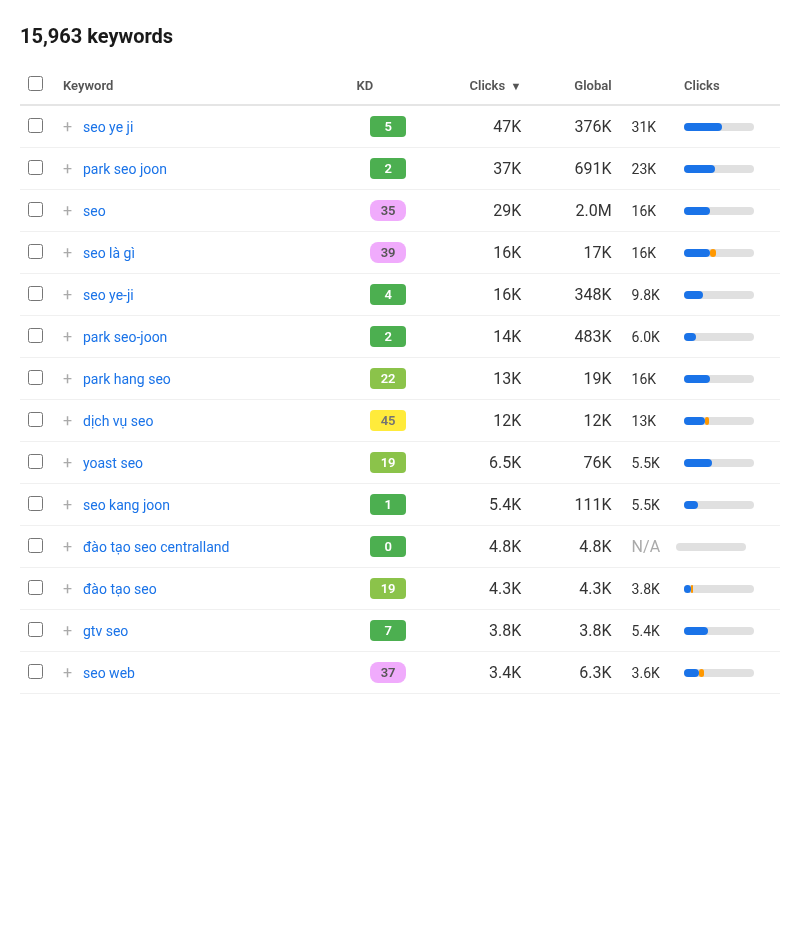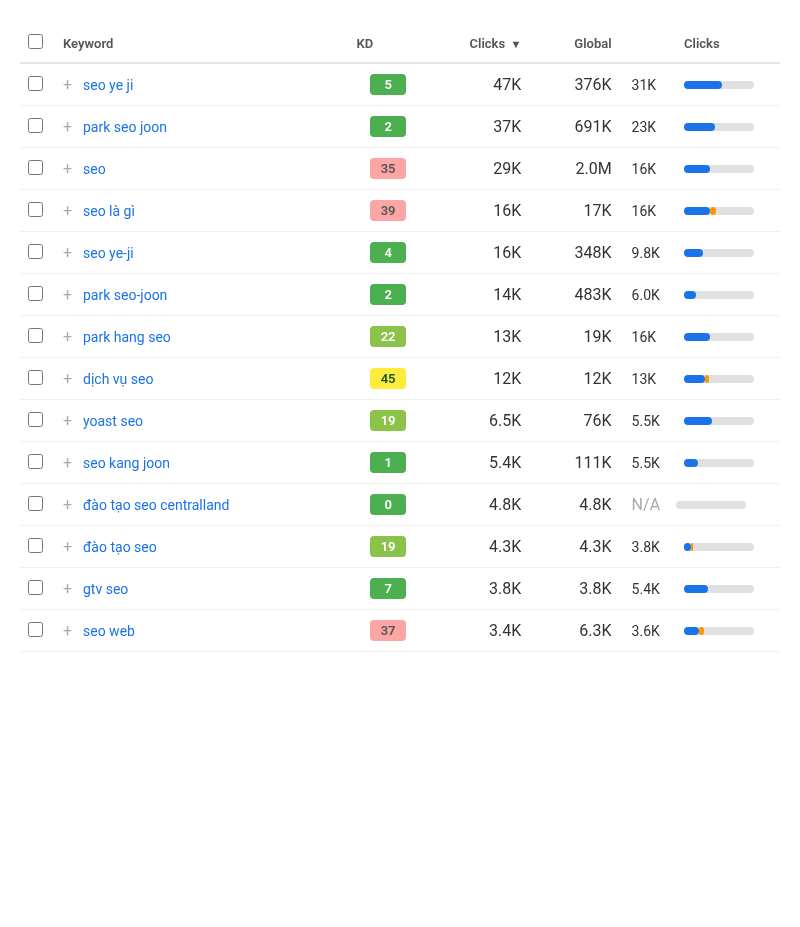--- a/index.html
+++ b/index.html
@@ -69,22 +69,22 @@
       min-width: 36px;
       text-align: center;
       padding: 3px 6px;
       border-radius: 4px;
       font-weight: 600;
       font-size: 13px;
       color: #fff;
     }
     .kd-green { background: #4caf50; }
     .kd-light-green { background: #8bc34a; }
-    .kd-yellow { background: #fca5a5; color: #555; }
-    .kd-orange-yellow { background: #ffeb3b; color: #14532d; }
+    .kd-yellow { background: #f0abfc; color: #555; border-radius: 8px; }
+    .kd-orange-yellow { background: #ffeb3b; color: #737373; }
     td.col-volume-val, td.col-global-val {
       text-align: right;
       color: #333;
       font-size: 16px;
     }
     td.col-clicks-val {
       text-align: left;
       color: #333;
       font-size: 14px;
       padding-left: 12px;
@@ -131,20 +131,21 @@
     input[type="checkbox"] {
       width: 15px;
       height: 15px;
       cursor: pointer;
     }
   </style>
 </head>
 <body>
 
 <div class="container">
+  <div class="page-title">15,963 keywords</div>
   <table>
     <thead>
       <tr>
         <th class="col-checkbox">
           <input type="checkbox" style="">
         </th>
         <th class="col-keyword">Keyword</th>
         <th class="col-kd">KD</th>
         <th class="col-volume">
           <span>Clicks</span>

